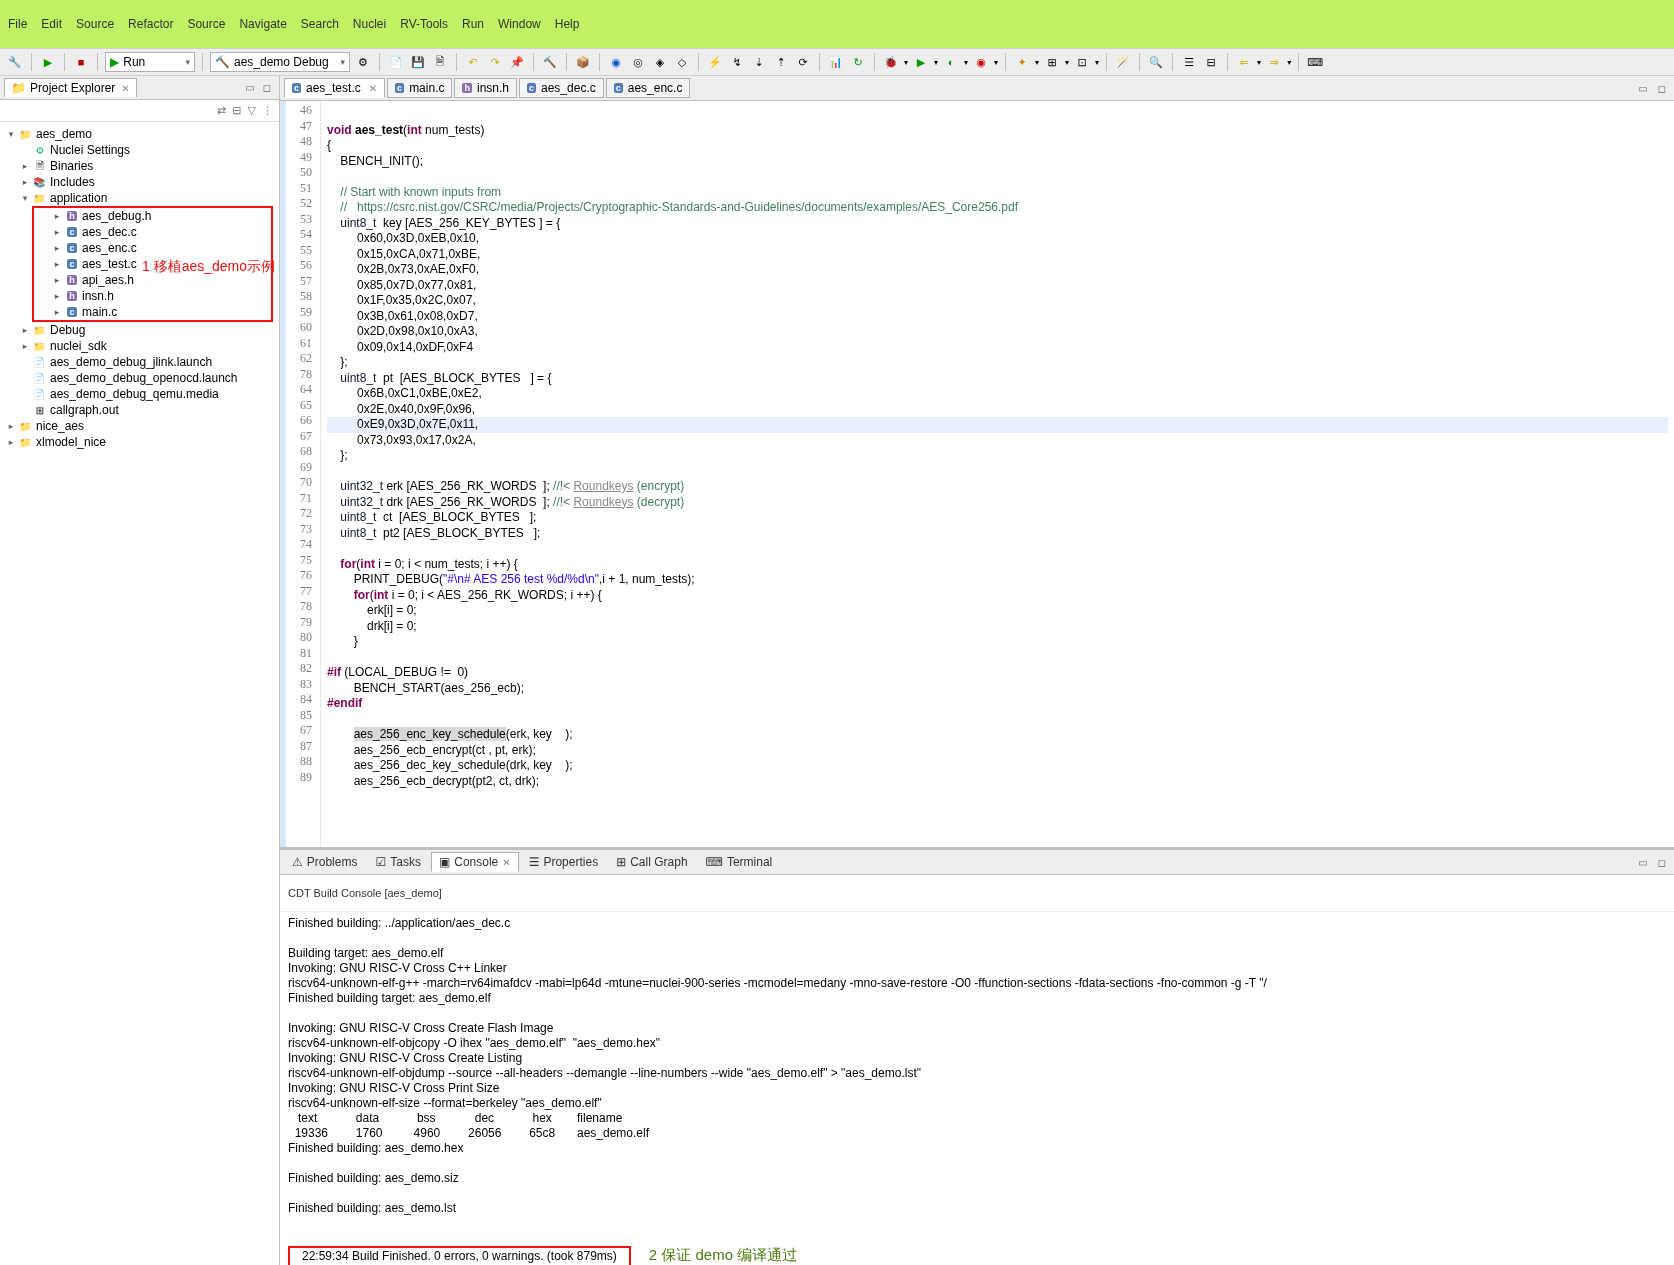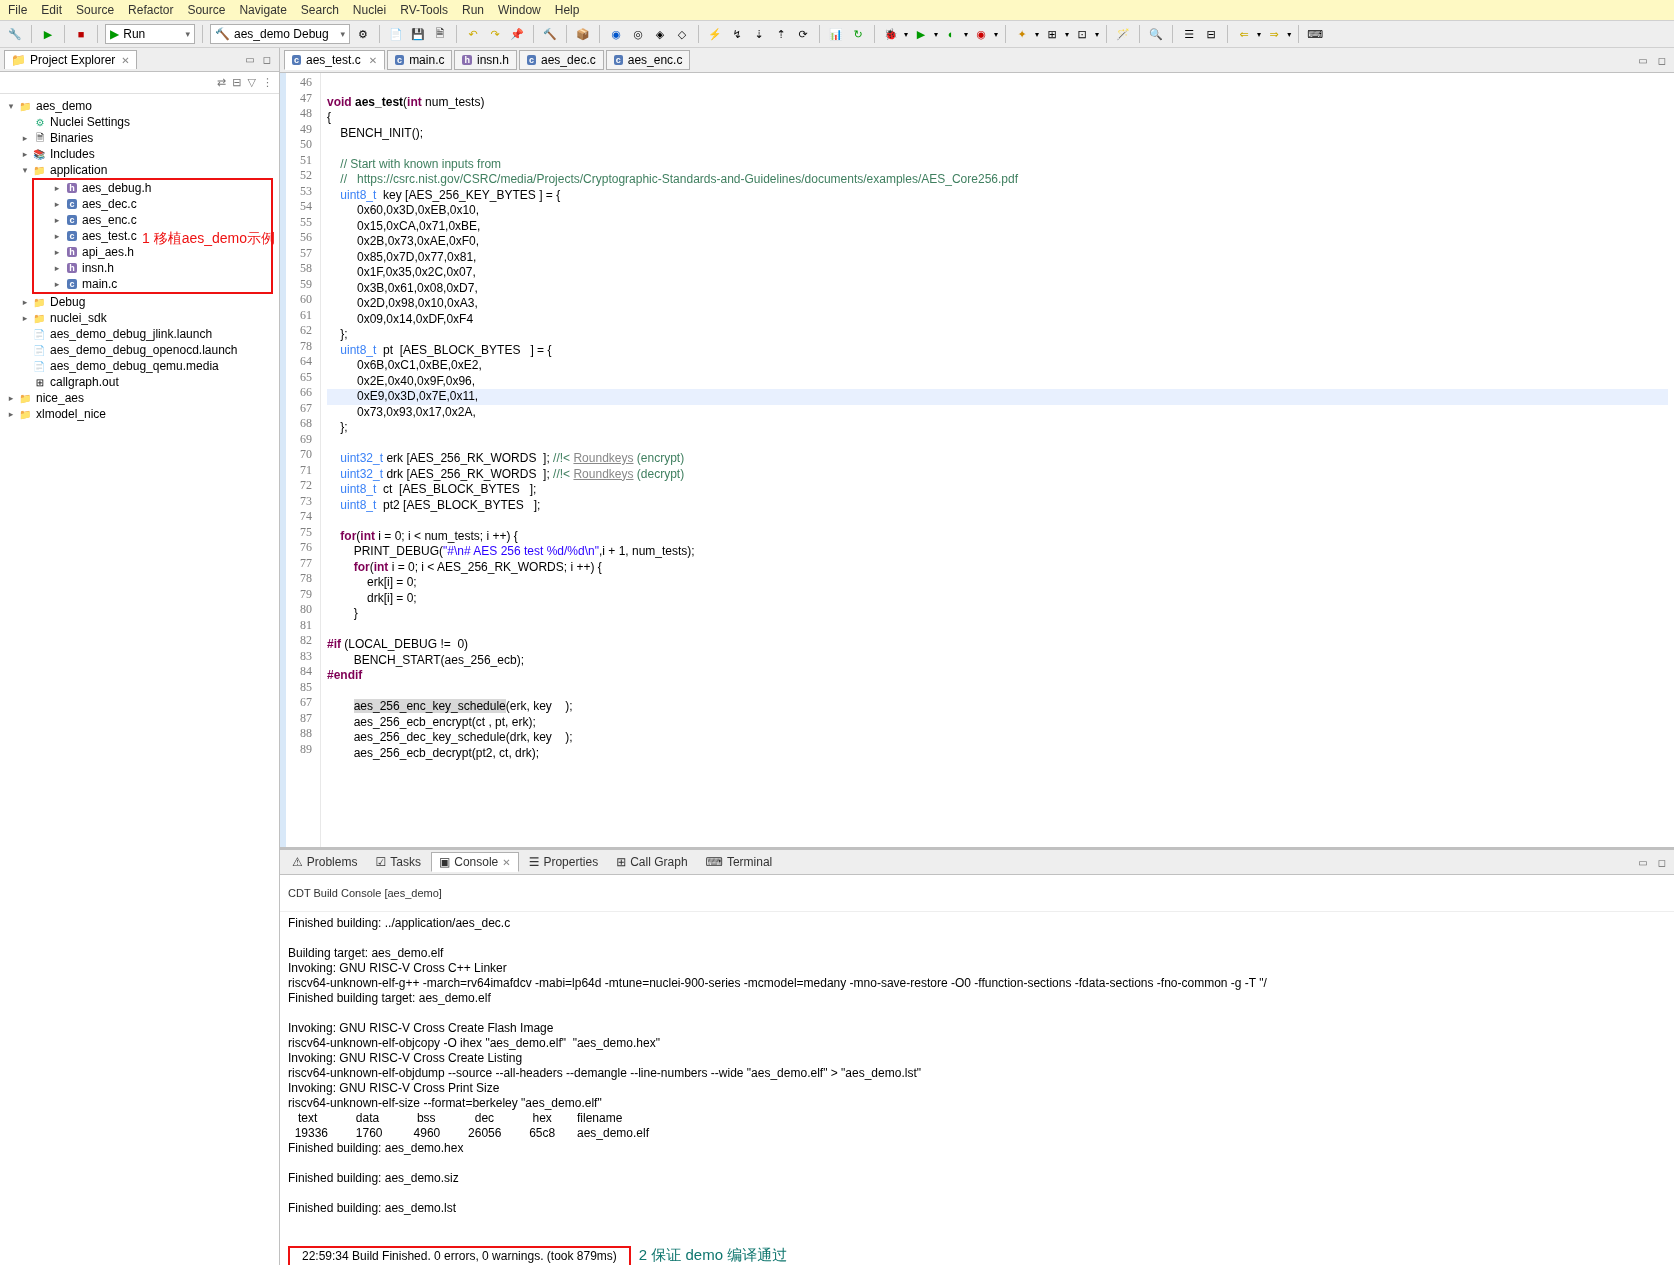--- a/index.html
+++ b/index.html
@@ -1,17 +1,17 @@
 <!DOCTYPE html>
 <html><head>
 <meta charset="utf-8">
 <style>
 * { margin: 0; padding: 0; box-sizing: border-box; font-family: "Segoe UI", Tahoma, sans-serif; font-size: 12px; }
 body { background: #f0f0f0; width: 1674px; height: 1265px; overflow: hidden; display: flex; flex-direction: column; }
-.menubar { background: #fef9c3; border-bottom: 1px solid #d0d0d0; padding: 3px 8px; display: flex; gap: 14px; }
+.menubar { background: #bef264; border-bottom: 1px solid #d0d0d0; padding: 17px 8px; display: flex; gap: 14px; }
 .menubar span { color: #333; cursor: default; }
 .toolbar { background: #eeeeee; border-bottom: 1px solid #d0d0d0; padding: 3px 6px; display: flex; align-items: center; gap: 4px; flex-wrap: nowrap; }
 .tb-btn { width: 18px; height: 18px; display: inline-flex; align-items: center; justify-content: center; border: 1px solid transparent; font-size: 11px; }
 .tb-sep { width: 1px; height: 18px; background: #c0c0c0; margin: 0 3px; }
 .tb-combo { border: 1px solid #b0b0b0; background: #fff; padding: 1px 4px; height: 20px; display: inline-flex; align-items: center; gap: 4px; font-size: 11px; }
 .tb-combo .chev { font-size: 9px; color: #666; }
 .main { flex: 1; display: flex; overflow: hidden; }
 .sidebar { width: 280px; background: #fff; border-right: 1px solid #c0c0c0; display: flex; flex-direction: column; }
 .view-tabbar { background: #eeeeee; border-bottom: 1px solid #c0c0c0; display: flex; align-items: center; padding: 2px 4px; }
 .view-tab { background: #fff; border: 1px solid #b0b0b0; border-bottom: none; padding: 2px 6px; display: inline-flex; align-items: center; gap: 4px; font-size: 11px; }
@@ -30,32 +30,32 @@
 .ed-tabbar { background: #eeeeee; border-bottom: 1px solid #c0c0c0; display: flex; align-items: center; padding: 2px 4px; gap: 2px; }
 .ed-tab { background: #f4f4f4; border: 1px solid #b0b0b0; padding: 2px 7px; display: inline-flex; align-items: center; gap: 5px; font-size: 11px; }
 .ed-tab.active { background: #fff; border-bottom-color: #fff; }
 .code-wrap { flex: 1; display: flex; overflow: hidden; font-family: Consolas, monospace; font-size: 12px; line-height: 15.5px; }
 .gutter { background: #fff; border-right: 1px solid #e8e8e8; color: #808080; text-align: right; padding: 2px 8px 2px 14px; user-select: none; border-left: 6px solid #d8e8f8; }
 .gutter div { height: 15.5px; font-family: Liberation Serif, serif; }
 .code { flex: 1; padding: 6px 6px; overflow: hidden; white-space: pre; }
 .code .ln { height: 15.5px; }
 .code .ln.hl { background: #e8f0fe; }
 .kw { color: #7f0055; font-weight: bold; }
-.ty { color: #3b82f6; }
+.ty { color: #0f172a; }
 .cm { color: #3f7f5f; }
 .st { color: #2a00ff; }
 .dim { color: #888; text-decoration: underline; }
 .bottom { height: 418px; border-top: 3px solid #c0c0c0; background: #fff; display: flex; flex-direction: column; }
 .btm-tabbar { background: #eeeeee; border-bottom: 1px solid #c0c0c0; display: flex; align-items: center; padding: 2px 4px; gap: 2px; }
 .btm-tab { padding: 2px 7px; display: inline-flex; align-items: center; gap: 4px; font-size: 11px; color: #333; border: 1px solid transparent; }
 .btm-tab.active { background: #fff; border: 1px solid #b0b0b0; border-bottom-color: #fff; }
 .console-head { padding: 12px 8px; color: #333; border-bottom: 1px solid #eee; font-size: 11px; }
 .console-body { flex: 1; padding: 4px 8px; font-family: Consolas, monospace; font-size: 12px; line-height: 15px; white-space: pre; overflow: hidden; color: #000; }
 .build-done { border: 2px solid #e11; display: inline-block; padding: 1px 12px; color: #000; }
-.annot2 { color: #0f766e; font-size: 15px; margin-left: 8px; }
+.annot2 { color: #4d7c0f; font-size: 15px; margin-left: 18px; }
 .ic-c { background:#547ab8; color:#fff; border-radius:2px; padding:0 2px; font-size:9px; font-weight:bold; }
 .ic-h { background:#8a6fb0; color:#fff; border-radius:2px; padding:0 2px; font-size:9px; font-weight:bold; }
 .ic-fold { color:#d9a441; }
 .ic-proj { color:#c08030; }
 .minmax { font-size: 10px; color: #666; padding: 0 4px; }
 </style>
 </head>
 <body>
 
 <div class="menubar" id="menubar">

